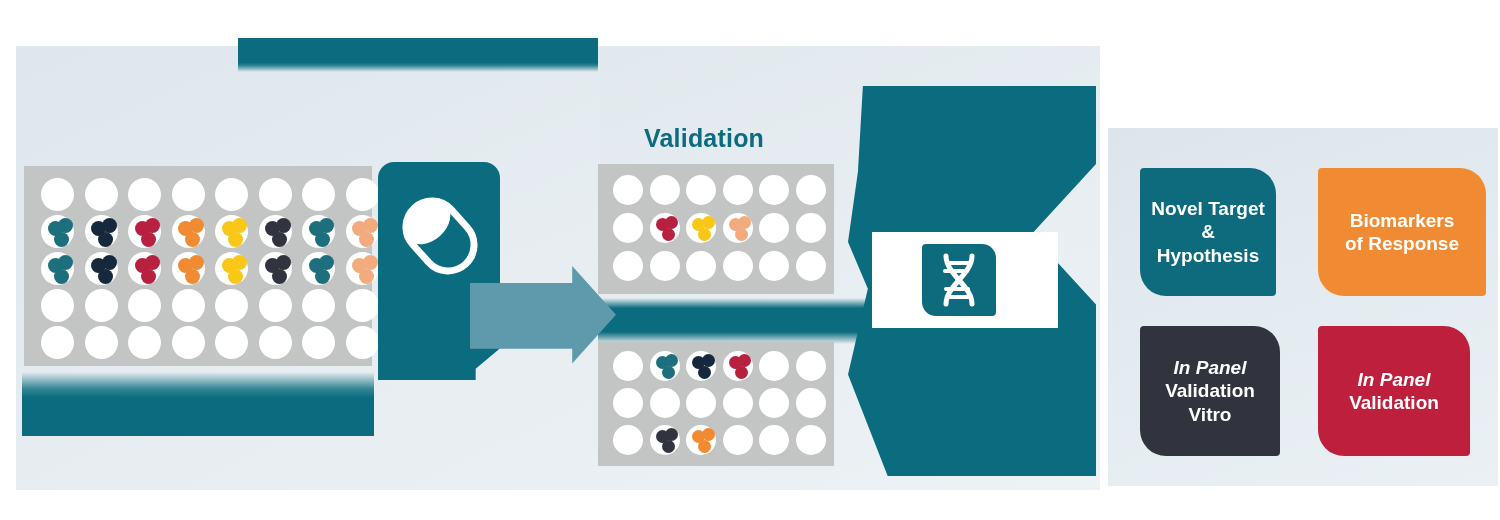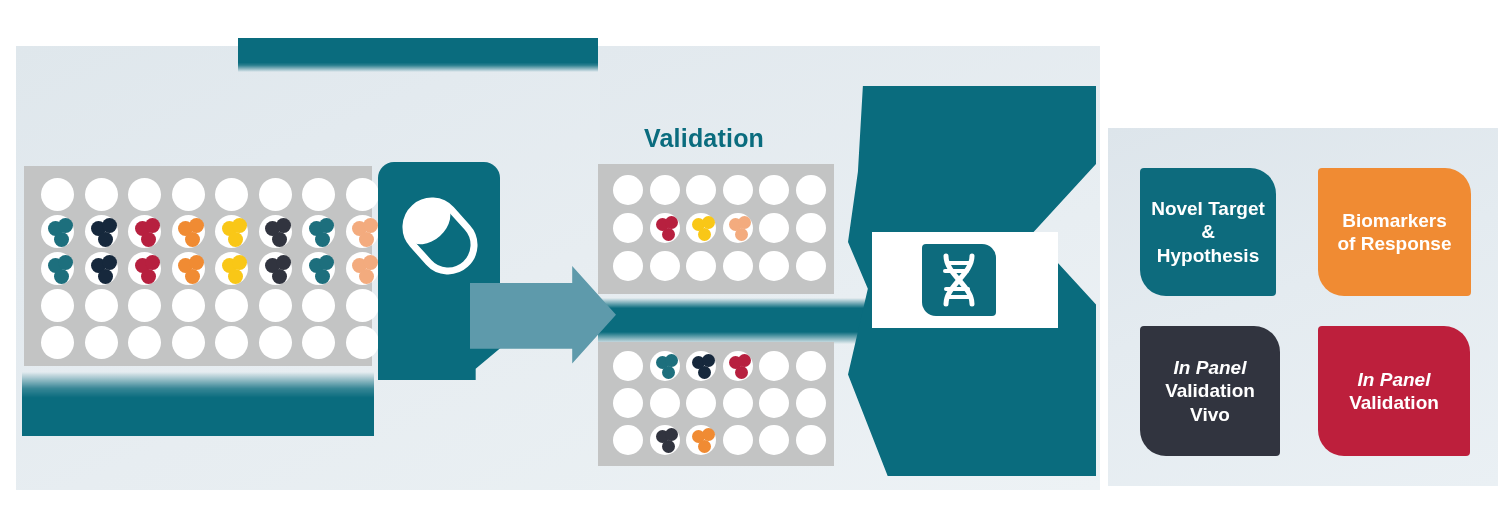--- a/index.html
+++ b/index.html
@@ -103,21 +103,21 @@
 
   
   .card{
     position:absolute;display:flex;align-items:center;justify-content:center;
     text-align:center;color:#ffffff;font-weight:700;line-height:1.22;
     font-size:19px;padding:0 10px;box-sizing:border-box;
   }
   .card .em{font-style:italic;display:block;}
   #card-target {left:1140px;top:168px;width:136px;height:128px;background:#0d6b7d;
                 border-radius:4px 26px 4px 26px;}
-  #card-biomk  {left:1318px;top:168px;width:153px;height:128px;background:#f08b33;
+  #card-biomk  {left:1318px;top:168px;width:168px;height:128px;background:#f08b33;
                 border-radius:4px 26px 4px 26px;}
   #card-invitro{left:1140px;top:326px;width:140px;height:130px;background:#31343f;
                 border-radius:4px 26px 4px 26px;}
   #card-invivo {left:1318px;top:326px;width:152px;height:130px;background:#bd1f3c;
                 border-radius:4px 26px 4px 26px;}
 </style>
 </head>
 <body>
 
 <div class="stage">
@@ -409,21 +409,21 @@
     <div>
       <span>Biomarkers</span><br>
       <span>of Response</span>
     </div>
   </div>
 
   <div class="card" id="card-invitro">
     <div>
       <span class="em">In Panel</span>
       <span>Validation</span><br>
-      <span>Vivo</span>
+      <span>Vitro</span>
     </div>
   </div>
 
   <div class="card" id="card-invivo">
     <div>
       <span class="em">In Panel</span>
       <span>Validation</span>
     </div>
   </div>
 

